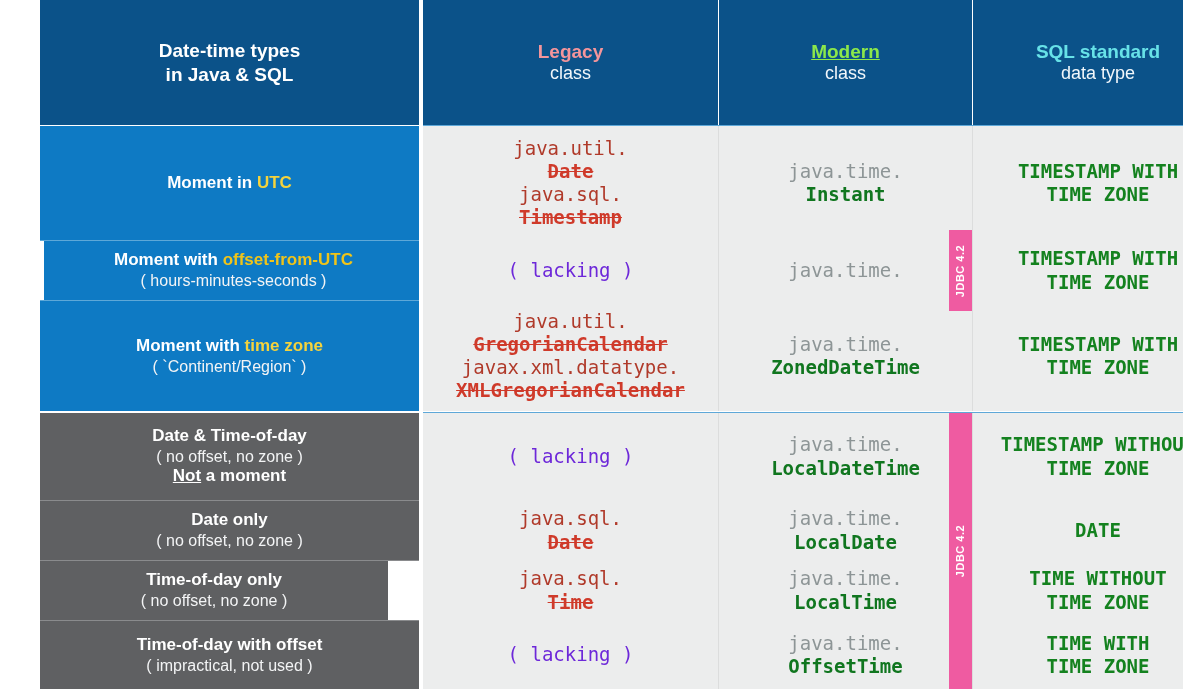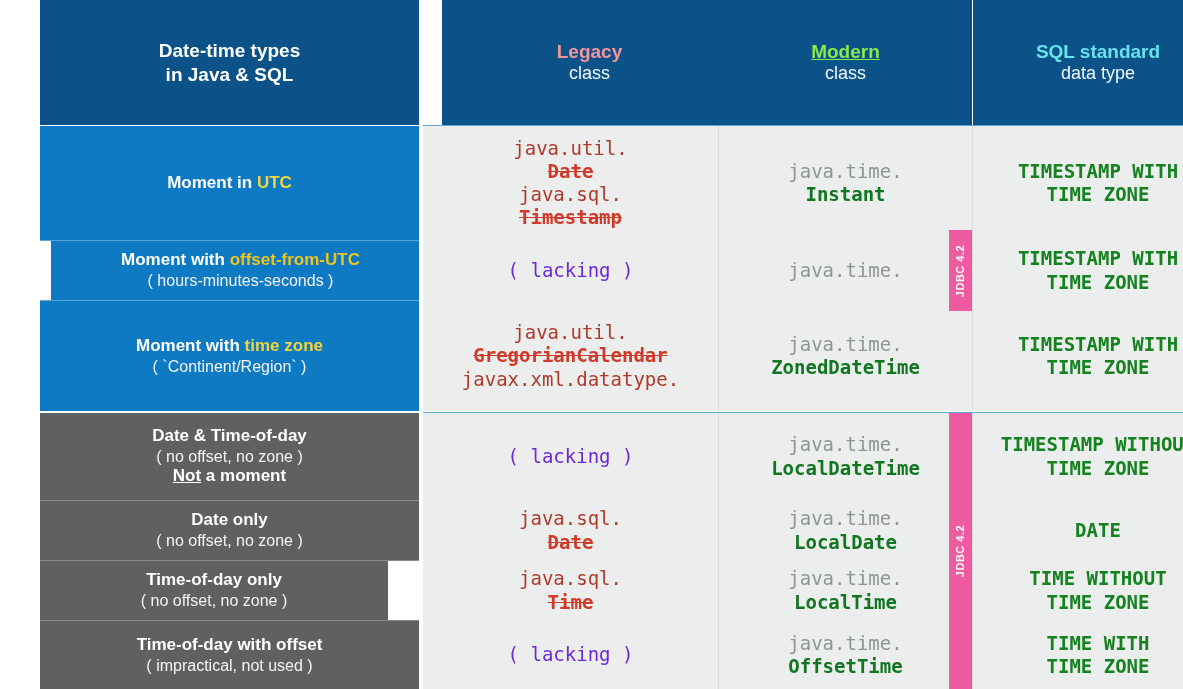--- a/index.html
+++ b/index.html
@@ -82,42 +82,42 @@
 </head>
 <body>
 
 <div class="chart">
 
   <div class="cell hdr" style="left:0;top:0;width:379px;height:125px;">
     <div class="t1">Date-time types</div>
     <div class="t1">in Java &amp; SQL</div>
   </div>
 
-  <div class="cell hdr" style="left:402px;top:0;width:295px;height:125px;">
+  <div class="cell hdr" style="left:383px;top:0;width:295px;height:125px;">
     <div class="legacy-word">Legacy</div>
     <div class="sub">class</div>
   </div>
 
   <div class="cell hdr" style="left:679px;top:0;width:253px;height:125px;">
     <div class="modern-word">Modern</div>
     <div class="sub">class</div>
   </div>
 
   <div class="cell hdr" style="left:933px;top:0;width:250px;height:125px;">
     <div class="sql-word">SQL standard</div>
     <div class="sub">data type</div>
   </div>
 
   <div class="cell lbl lbl-blue" style="left:0;top:126px;width:379px;height:114px;">
     <div>
       <span class="main">Moment in </span><span class="main hl-yellow">UTC</span>
     </div>
   </div>
 
-  <div class="cell lbl lbl-blue" style="left:11px;top:241px;width:379px;height:59px;">
+  <div class="cell lbl lbl-blue" style="left:4px;top:241px;width:379px;height:59px;">
     <div>
       <span class="main">Moment with </span><span class="main hl-gold">offset-from-UTC</span>
     </div>
     <div class="sec">( hours-minutes-seconds )</div>
   </div>
 
   <div class="cell lbl lbl-blue" style="left:0;top:301px;width:379px;height:110px;">
     <div>
       <span class="main">Moment with </span><span class="main hl-yellow">time zone</span>
     </div>
@@ -182,20 +182,21 @@
     <div class="lacking">( lacking )</div>
   </div>
 
   <div class="cell data" style="left:383px;top:301px;width:295px;height:110px;">
     <div class="stack">
       <div class="pkg-red">java.util.</div>
       <div class="cls-red">GregorianCalendar</div>
     </div>
     <div class="stack">
       <div class="pkg-red">javax.xml.datatype.</div>
+      <div class="cls-red">XMLGregorianCalendar</div>
     </div>
   </div>
 
   <div class="cell data" style="left:383px;top:413px;width:295px;height:87px;">
     <div class="lacking">( lacking )</div>
   </div>
 
   <div class="cell data" style="left:383px;top:501px;width:295px;height:59px;">
     <div class="stack">
       <div class="pkg-red">java.sql.</div>

